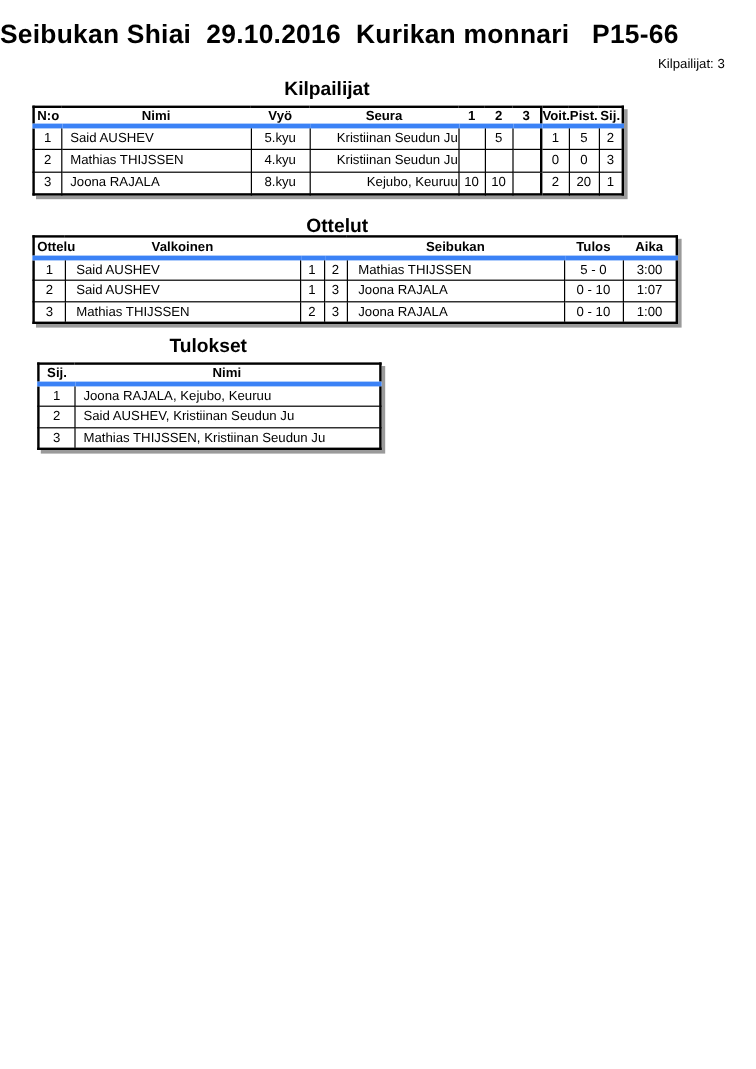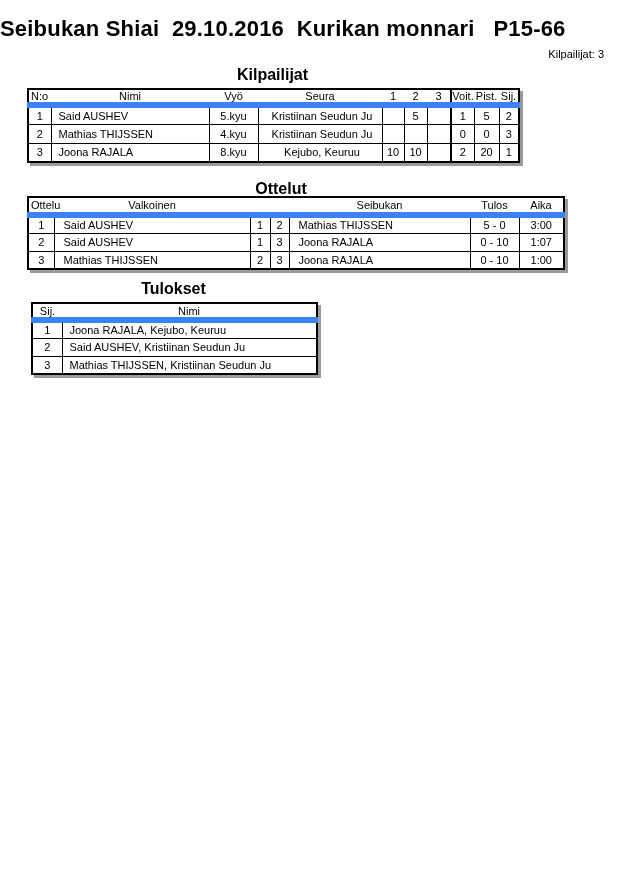--- a/index.html
+++ b/index.html
@@ -29,31 +29,31 @@
     position:absolute; border-collapse:collapse; table-layout:fixed;
     background:#fff; font-size:11px;
     border:2px solid #000;
     box-shadow:3px 3px 0 #9a9a9a;
   }
   #table-competitors { left:27px; top:88px;  width:491px; }
   #table-matches     { left:27px; top:196px; width:536px; }
   #table-results     { left:31px; top:302px; width:285px; }
 
   th {
-    font-weight:normal; padding:0; white-space:nowrap; overflow:visible;
-    border:none; border-bottom:6px solid #3b82f6;
+    font-weight:bold; padding:0; white-space:nowrap; overflow:visible;
+    border:none; border-bottom:4px solid #3b82f6;
     text-align:center; vertical-align:middle;
   }
   td {
     border:1px solid #000; padding:0; white-space:nowrap; overflow:hidden;
     text-align:center; vertical-align:middle;
   }
   th.al { text-align:left; padding-left:2px; }
   td.left7 { text-align:left; padding-left:7px; }
-  td.left8 { text-align:center; padding-left:4px; }
+  td.left8 { text-align:right; padding-left:4px; }
   td.left9 { text-align:left; padding-left:9px; }
   th.thickl, td.thickl { border-left:2px solid #000; }
 
   #table-competitors tr.hdr { height:16px; }
   #table-competitors tr.row { height:19px; }
   #table-matches tr.hdr     { height:18px; }
   #table-matches tr.row     { height:18px; }
   #table-results tr.hdr     { height:17px; }
   #table-results tr.row     { height:18px; }
 </style>

